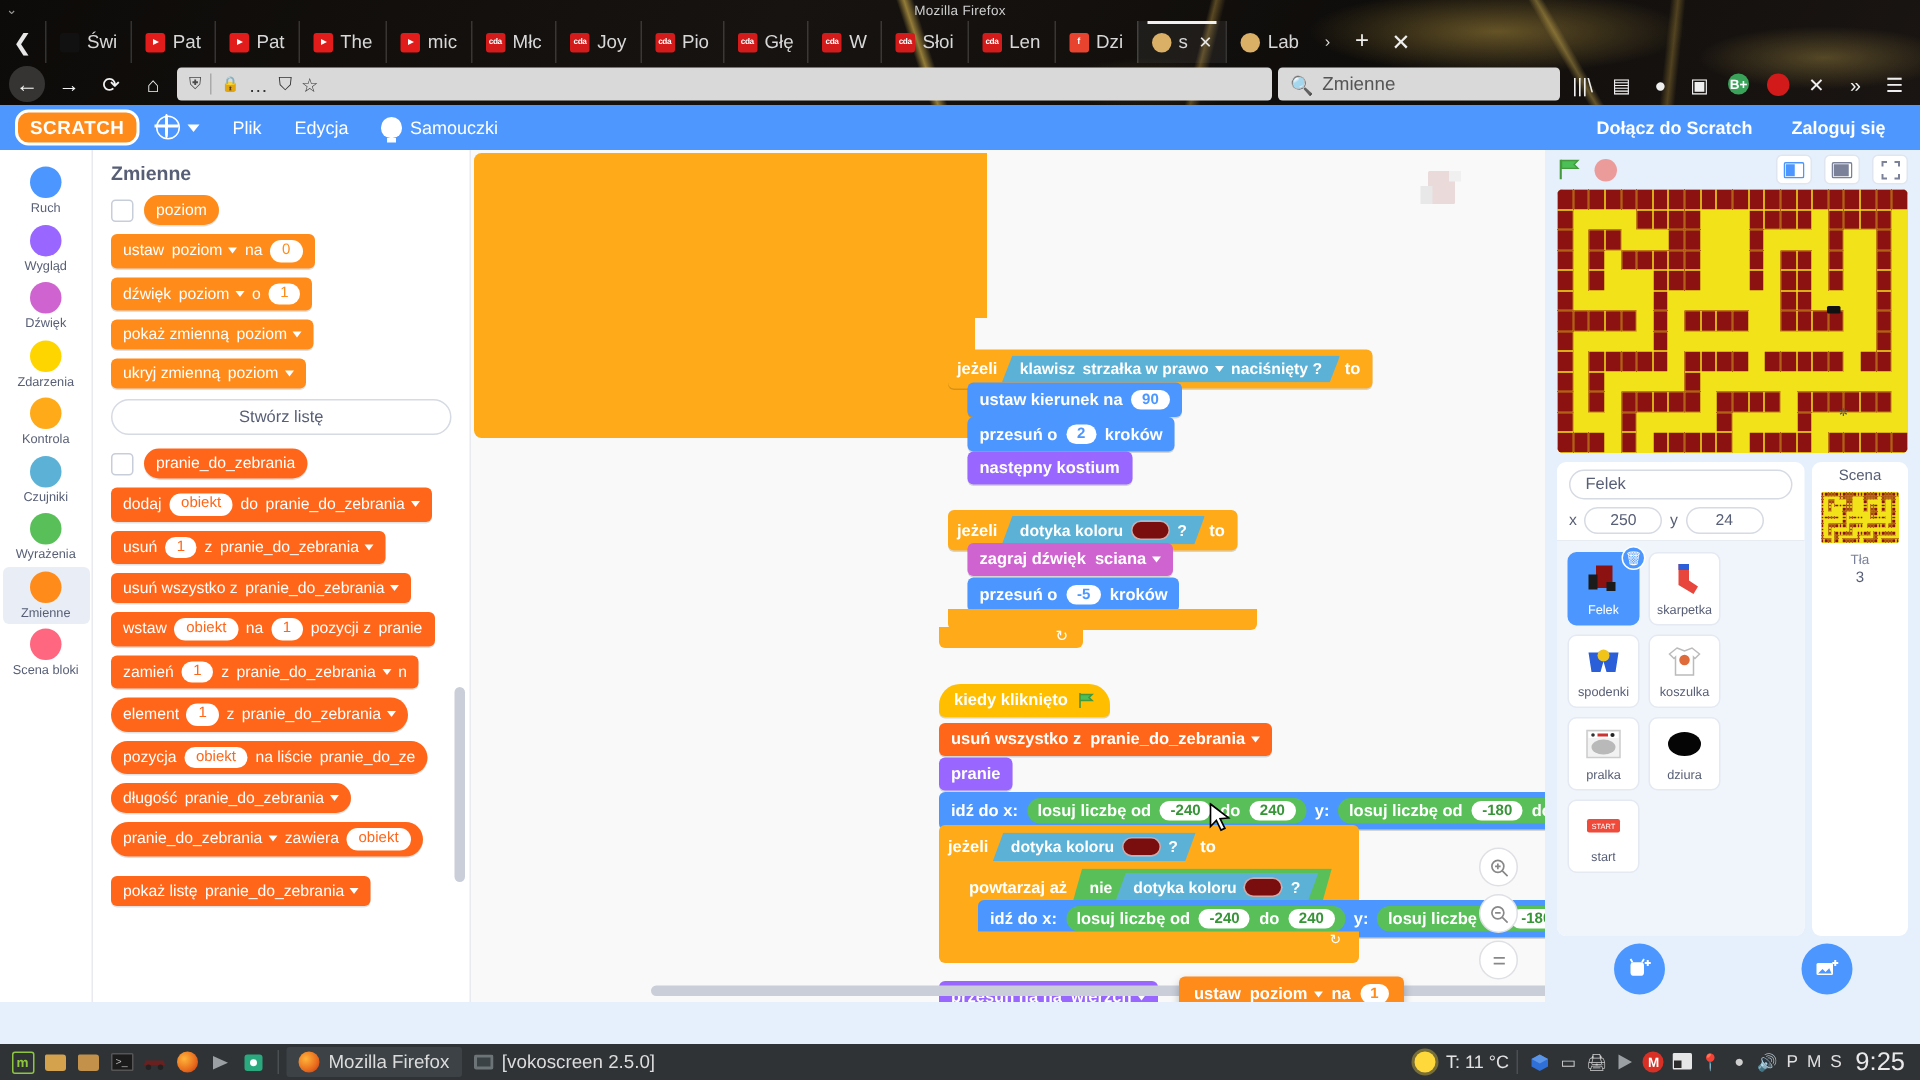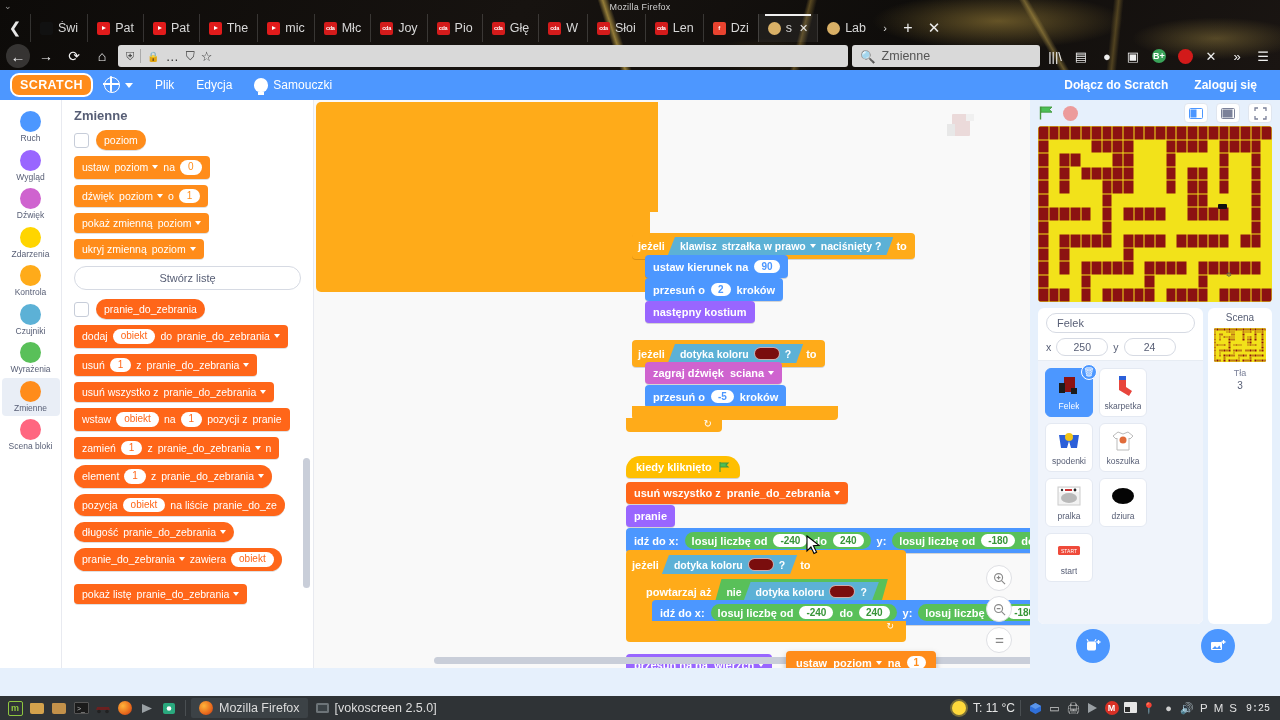--- a/index.html
+++ b/index.html
@@ -226,21 +226,21 @@
   .winbtn.active{ background:#3c4246; border-radius:2px;}
   .tb-spacer{ flex:1; }
   .weather{ color:#e4e4e4; font-size:12px; display:flex; align-items:center; gap:7px;}
   .sun{ width:14px;height:14px;border-radius:50%;background:#ffd93b;
      box-shadow:0 0 0 2px rgba(255,217,59,.35);}
   .trayic{ width:19px;height:19px;display:flex;align-items:center;justify-content:center;
      color:#cfcfcf; font-size:11px; flex:none;}
   .mgmail{ width:14px;height:14px;border-radius:50%;background:#d93025;color:#fff;font-size:9px;
      display:flex;align-items:center;justify-content:center;font-weight:bold;}
   .kbd{ color:#e0e0e0; font-size:11.5px; padding:0 3px;}
-  .clock{ color:#e9e9e9; font-size:10px; padding:0 6px; font-family:Liberation Mono, monospace;}
+  .clock{ color:#e9e9e9; font-size:17px; padding:0 6px; font-family:Liberation Sans, sans-serif;}
   
   #cursor{ position:absolute; left:806px; top:535px; z-index:90; }
 </style>
 </head>
 <body>
 
 <div id="firefox">
   <div id="ff-marble"></div>
 
   <div id="titlebar">

